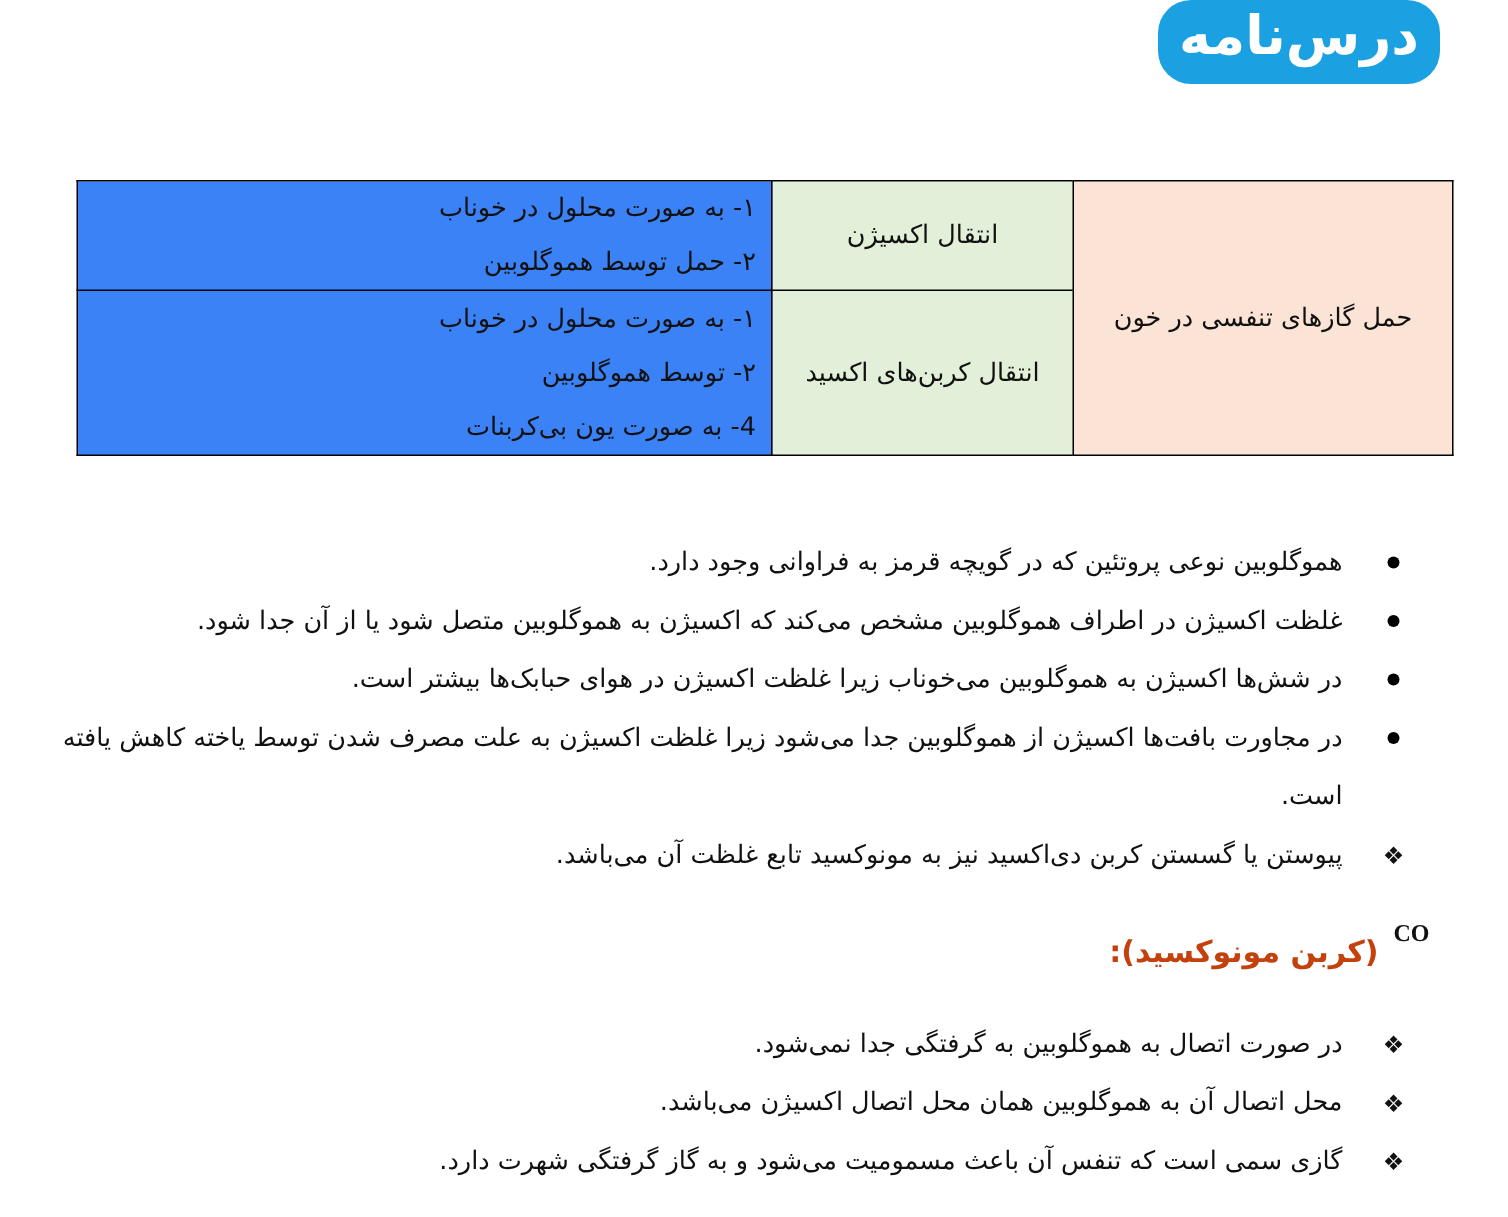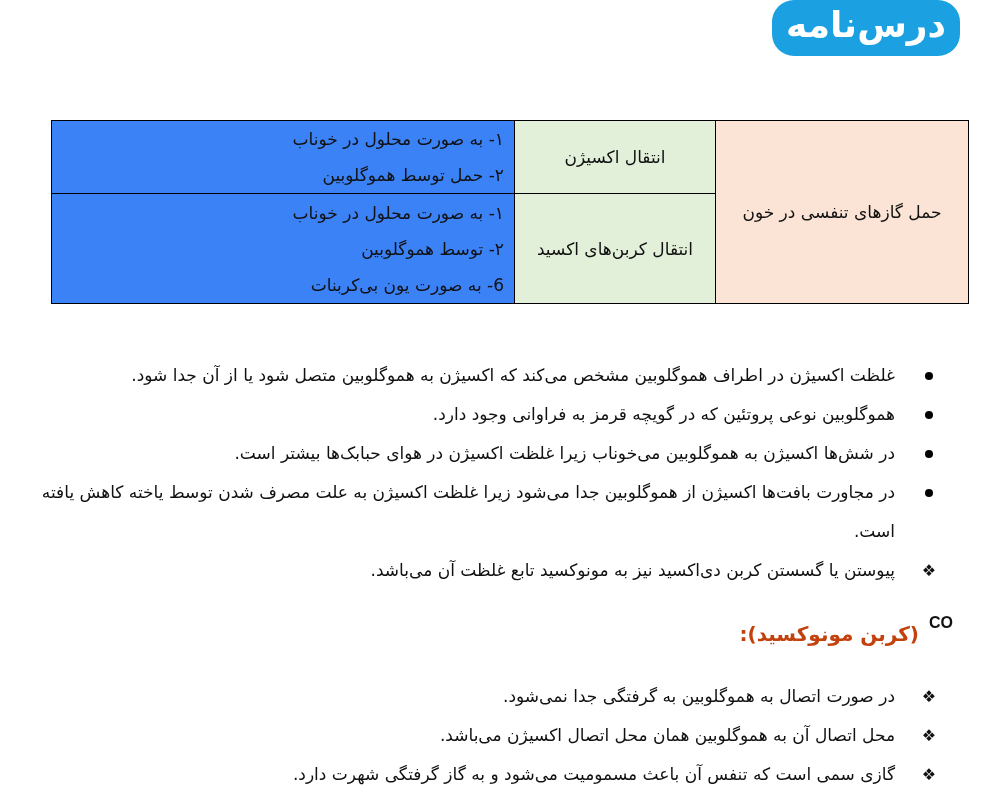--- a/index.html
+++ b/index.html
@@ -105,21 +105,21 @@
     .section-heading {
       position: absolute;
       top: 612px;
       right: 52px;
       direction: rtl;
       display: flex;
       align-items: flex-start;
       gap: 10px;
     }
     .co-label {
-      font-family: Liberation Sans, sans-serif;
+      font-family: Liberation Serif, serif;
       font-weight: bold;
       font-size: 16px;
       color: #111;
       margin-top: 2px;
     }
     .co-name {
       font-weight: 900;
       font-size: 20px;
       color: #c2410c;
       margin-top: 10px;
@@ -139,36 +139,36 @@
       <td class="detail-cell">
         <span class="detail-line">۱- به صورت محلول در خوناب</span>
         <span class="detail-line">۲- حمل توسط هموگلوبین</span>
       </td>
     </tr>
     <tr style="height:110px;">
       <td class="sub-cell">انتقال کربن‌های اکسید</td>
       <td class="detail-cell">
         <span class="detail-line">۱- به صورت محلول در خوناب</span>
         <span class="detail-line">۲- توسط هموگلوبین</span>
-        <span class="detail-line">6- به صورت یون بی‌کربنات</span>
+        <span class="detail-line">4- به صورت یون بی‌کربنات</span>
       </td>
     </tr>
   </tbody>
     </table>
 </div>
 
 <div class="content" style="top:356px;">
   <ul class="bullets">
     <li>
       <span class="marker dot"></span>
+      <span>هموگلوبین نوعی پروتئین که در گویچه قرمز به فراوانی وجود دارد.</span>
+    </li>
+    <li>
+      <span class="marker dot"></span>
       <span>غلظت اکسیژن در اطراف هموگلوبین مشخص می‌کند که اکسیژن به هموگلوبین متصل شود یا از آن جدا شود.</span>
-    </li>
-    <li>
-      <span class="marker dot"></span>
-      <span>هموگلوبین نوعی پروتئین که در گویچه قرمز به فراوانی وجود دارد.</span>
     </li>
     <li>
       <span class="marker dot"></span>
       <span>در شش‌ها اکسیژن به هموگلوبین می‌خوناب زیرا غلظت اکسیژن در هوای حبابک‌ها بیشتر است.</span>
     </li>
     <li>
       <span class="marker dot"></span>
       <span>در مجاورت بافت‌ها اکسیژن از هموگلوبین جدا می‌شود زیرا غلظت اکسیژن به علت مصرف شدن توسط یاخته کاهش یافته است.</span>
     </li>
     <li>

